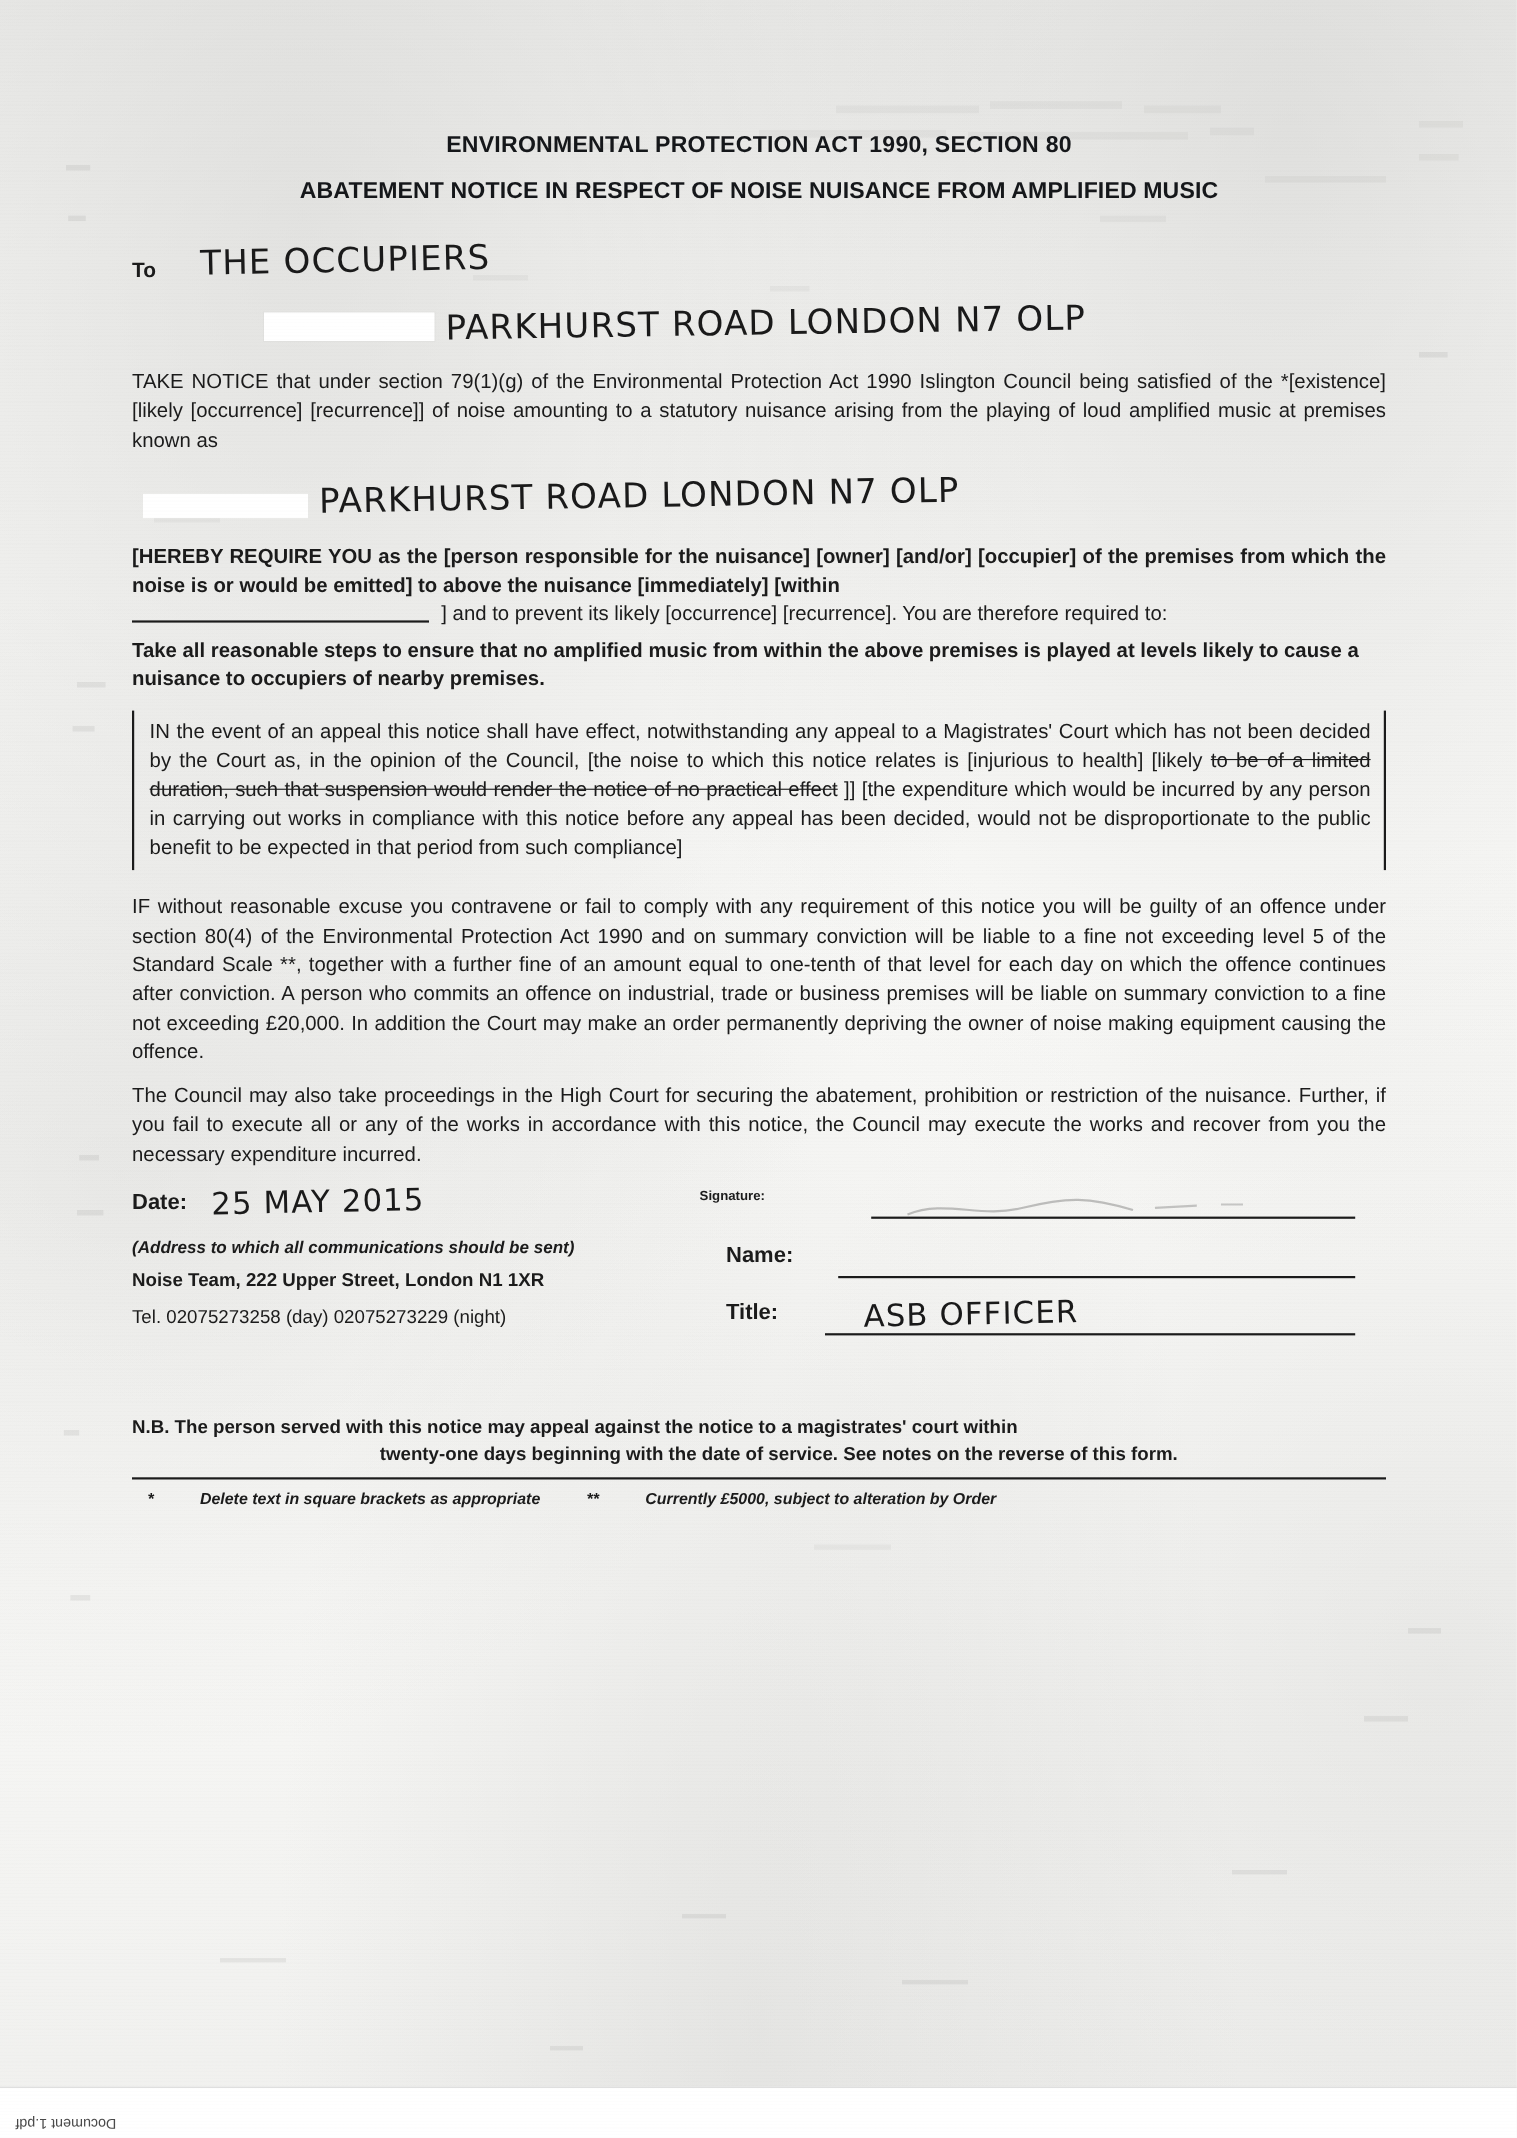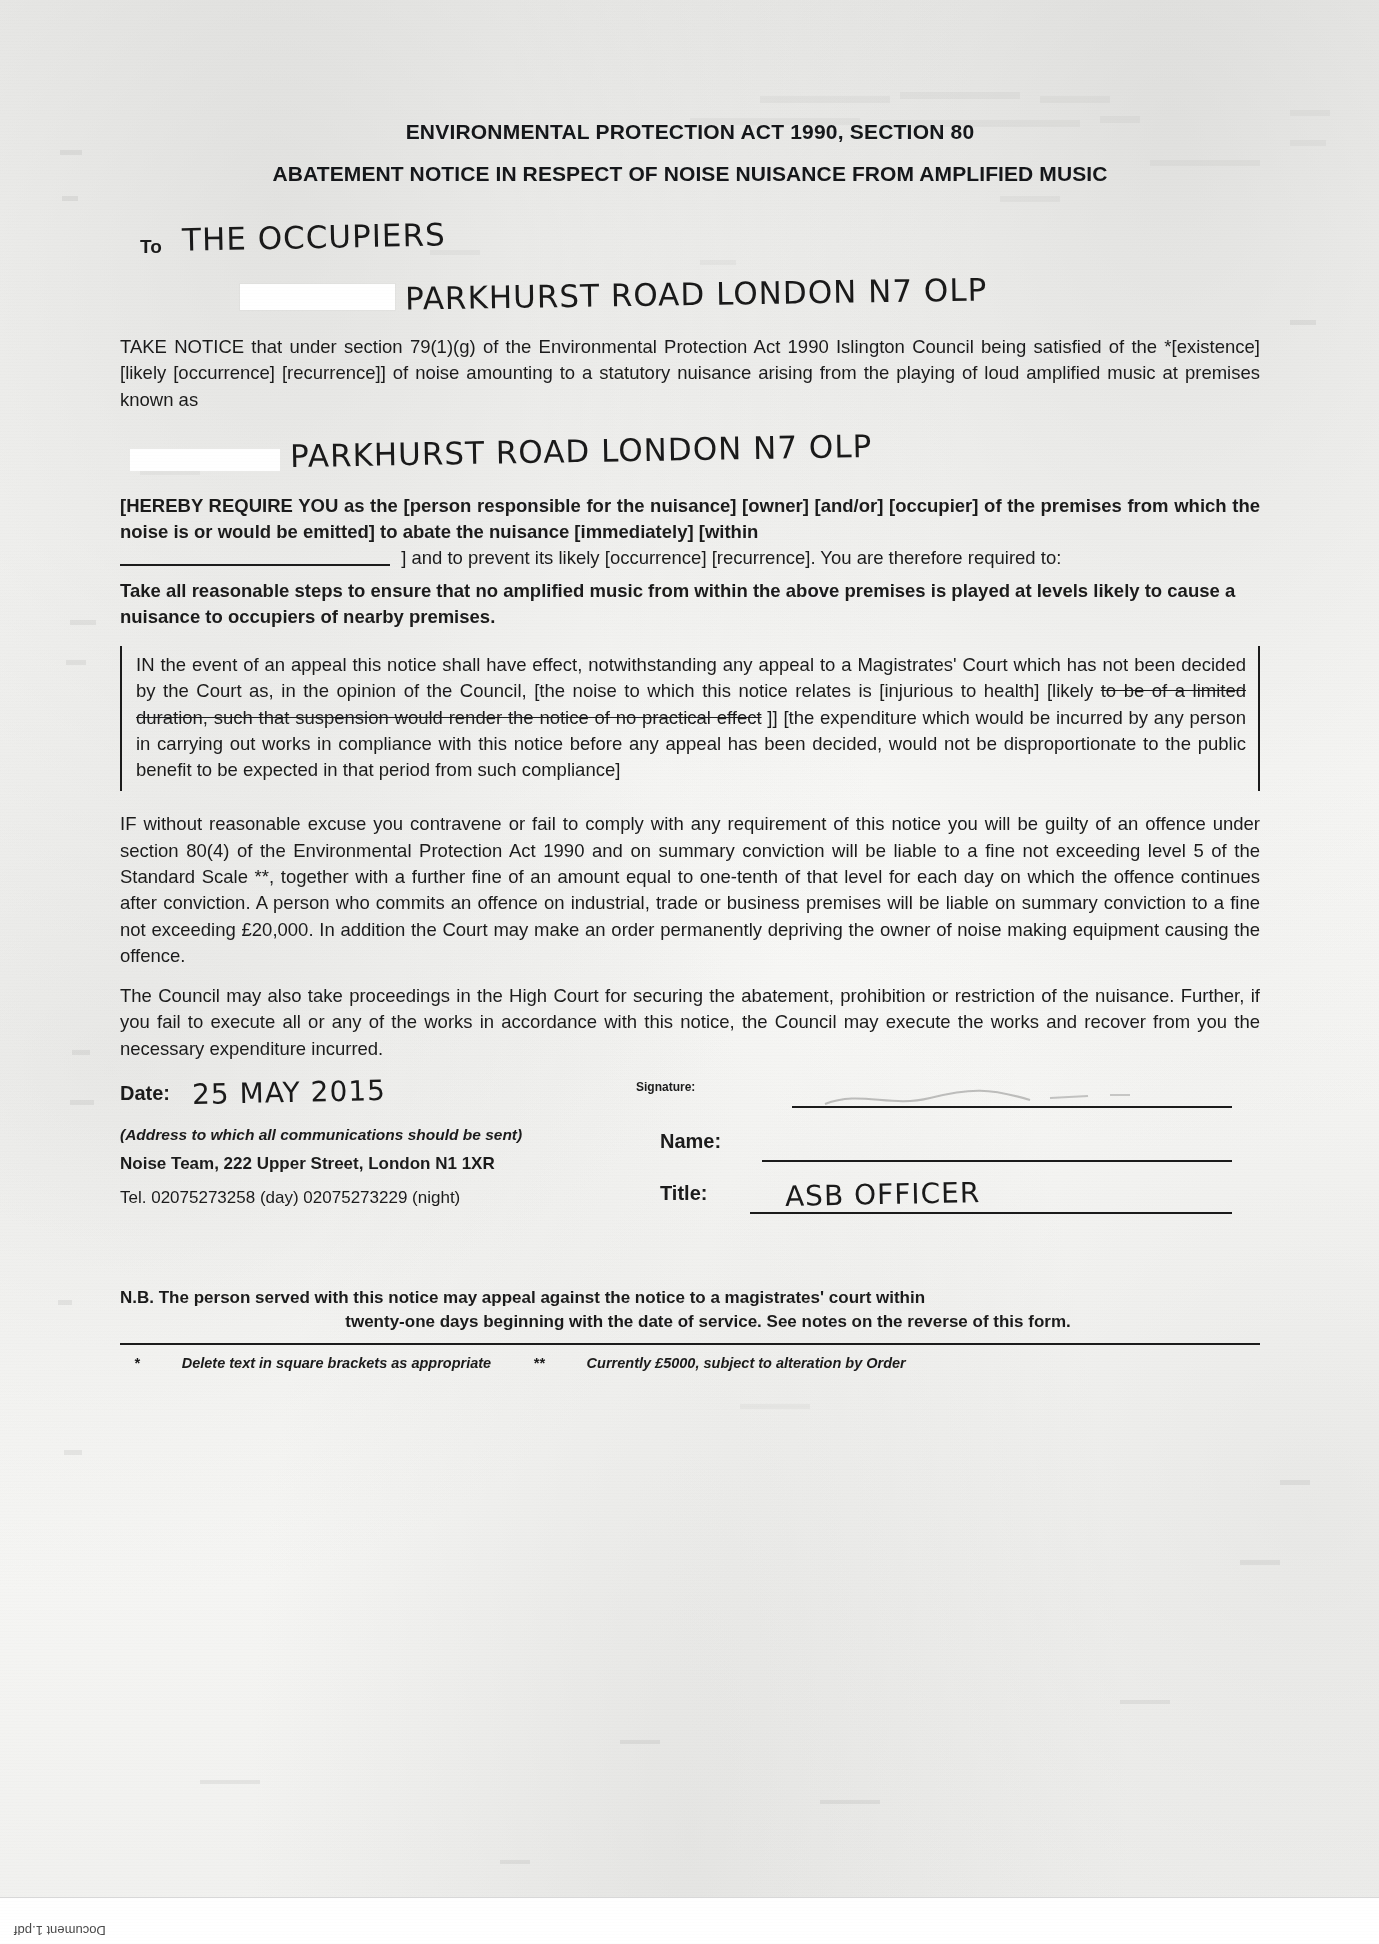--- a/index.html
+++ b/index.html
@@ -69,21 +69,21 @@
     color: #15171a;
   }
 
   .to-row {
     margin-top: 28px;
     position: relative;
     height: 120px;
   }
   .to-label {
     position: absolute;
-    left: 20px;
+    left: 0;
     top: 22px;
     font-size: 19px;
     font-weight: bold;
   }
   .hand {
     font-family: "DejaVu Sans", sans-serif;
     color: #1a1a1a;
     letter-spacing: 1px;
     transform: rotate(-1.2deg);
   }
@@ -373,21 +373,21 @@
     </div>
 
     <p class="body take-notice">TAKE NOTICE that under section 79(1)(g) of the Environmental Protection Act 1990 Islington Council being satisfied of the *[existence] [likely [occurrence] [recurrence]] of noise amounting to a statutory nuisance arising from the playing of loud amplified music at premises known as</p>
 
     <div class="hand-premises">
       <span class="redact2"></span>
       <span class="hand hand-addr2">PARKHURST ROAD LONDON N7 OLP</span>
     </div>
 
     <p class="body tight">
-      <span class="bold">[HEREBY REQUIRE YOU as the [person responsible for the nuisance] [owner] [and/or] [occupier] of the premises from which the noise is or would be emitted] to abate the nuisance [immediately] [within</span>
+      <span class="bold">[HEREBY REQUIRE YOU as the [person responsible for the nuisance] [owner] [and/or] [occupier] of the premises from which the noise is or would be emitted] to above the nuisance [immediately] [within</span>
       <br>
       <span class="fill-line"></span>
       <span>] and to prevent its likely [occurrence] [recurrence]. You are therefore required to:</span>
     </p>
 
     <p class="require-bold">Take all reasonable steps to ensure that no amplified music from within the above premises is played at levels likely to cause a nuisance to occupiers of nearby premises.</p>
 
     <div class="boxed">
       <p class="body">
         <span>IN the event of an appeal this notice shall have effect, notwithstanding any appeal to a Magistrates' Court which has not been decided by the Court as, in the opinion of the Council, [the noise to which this notice relates is [injurious to health] [likely</span>

